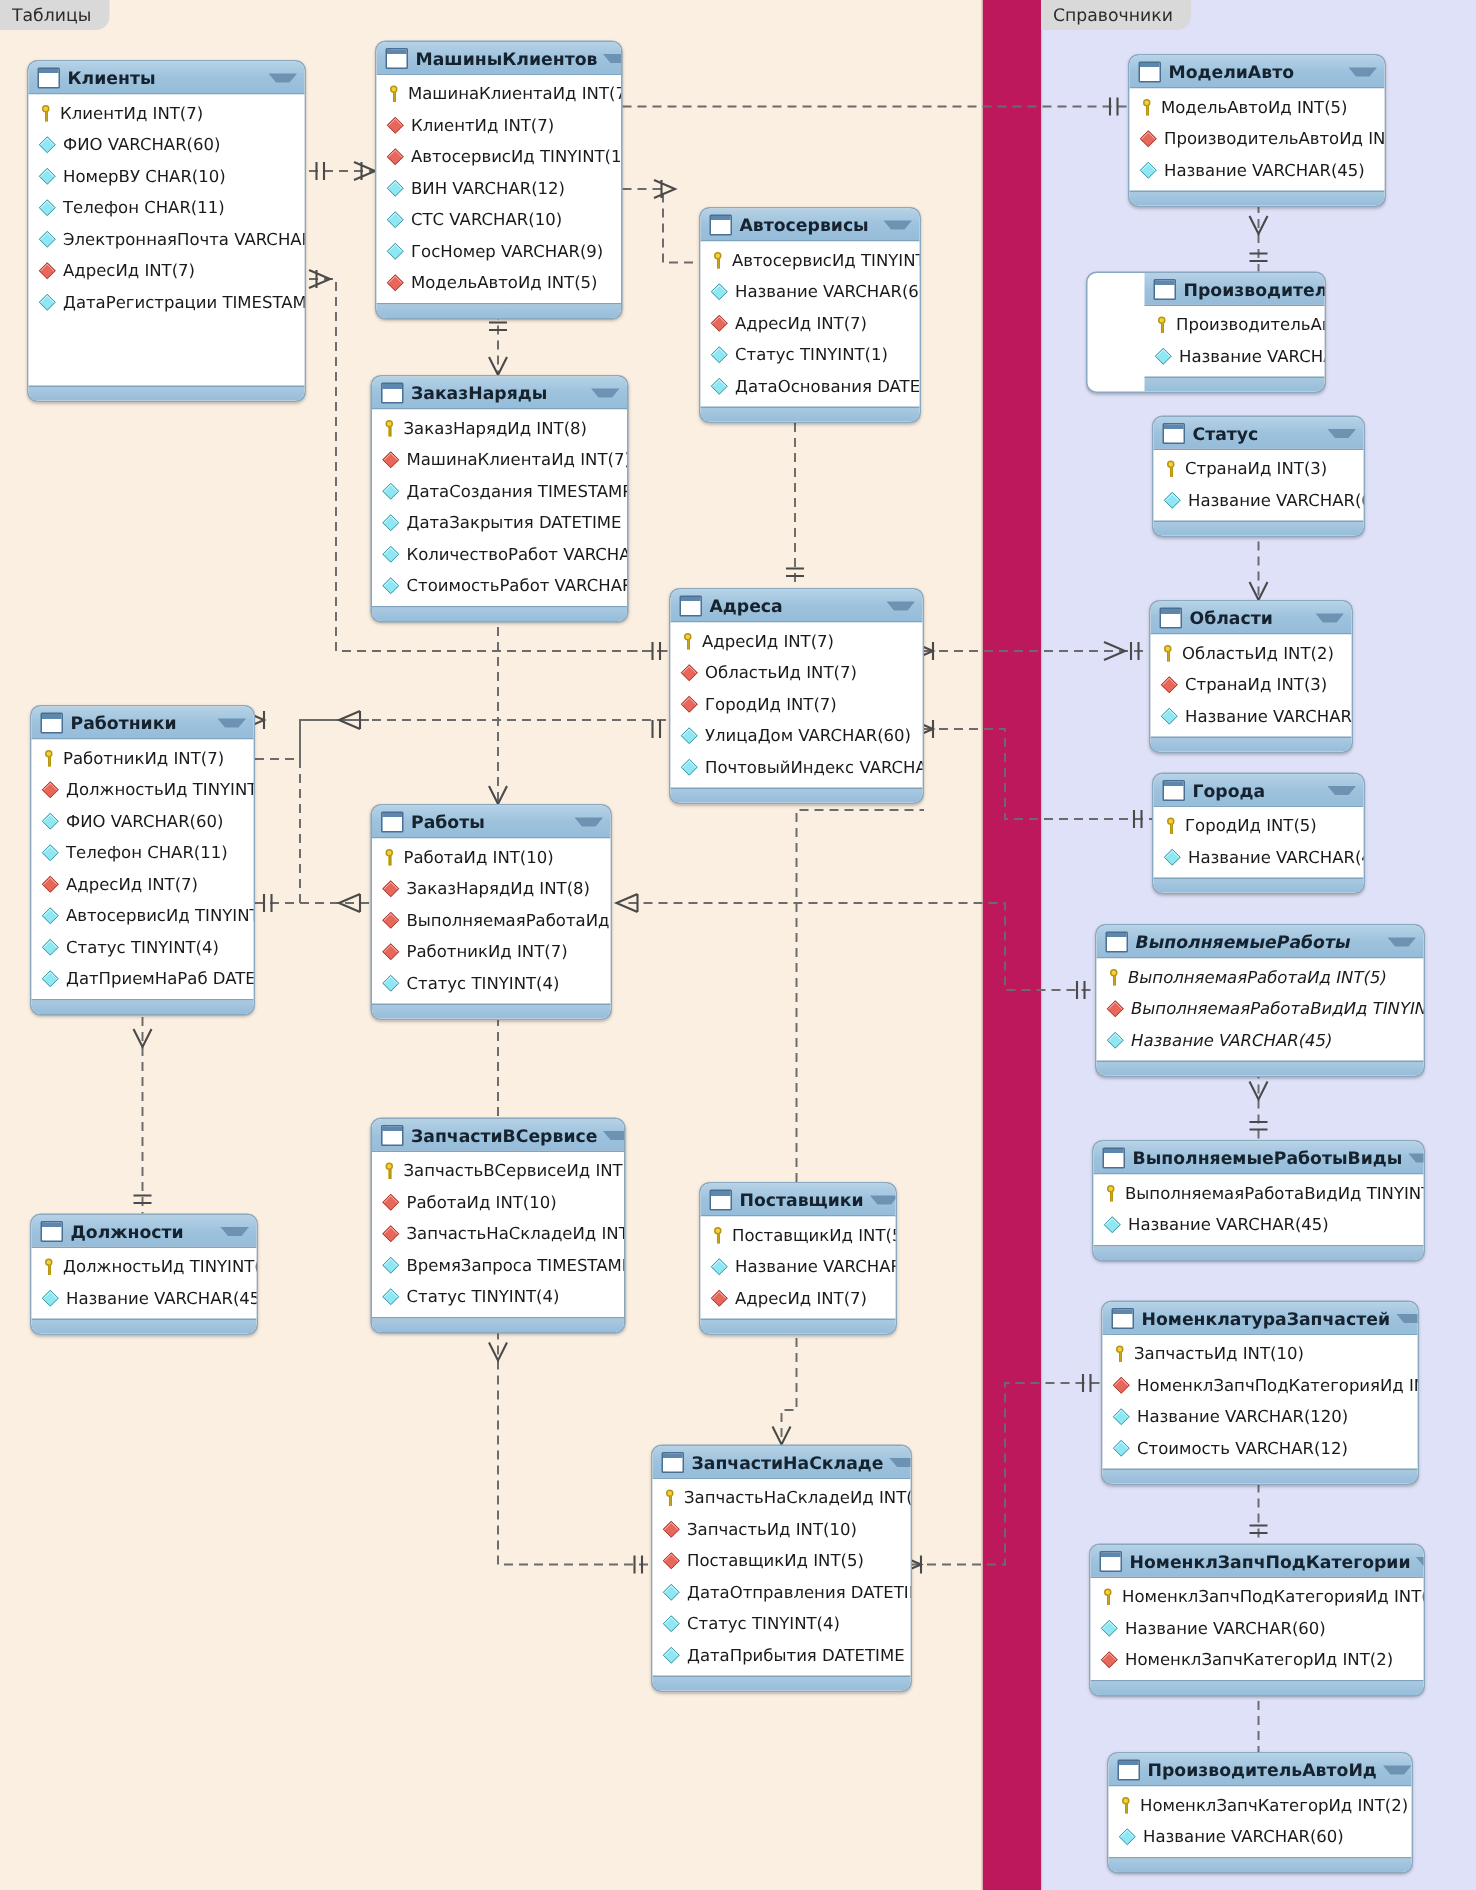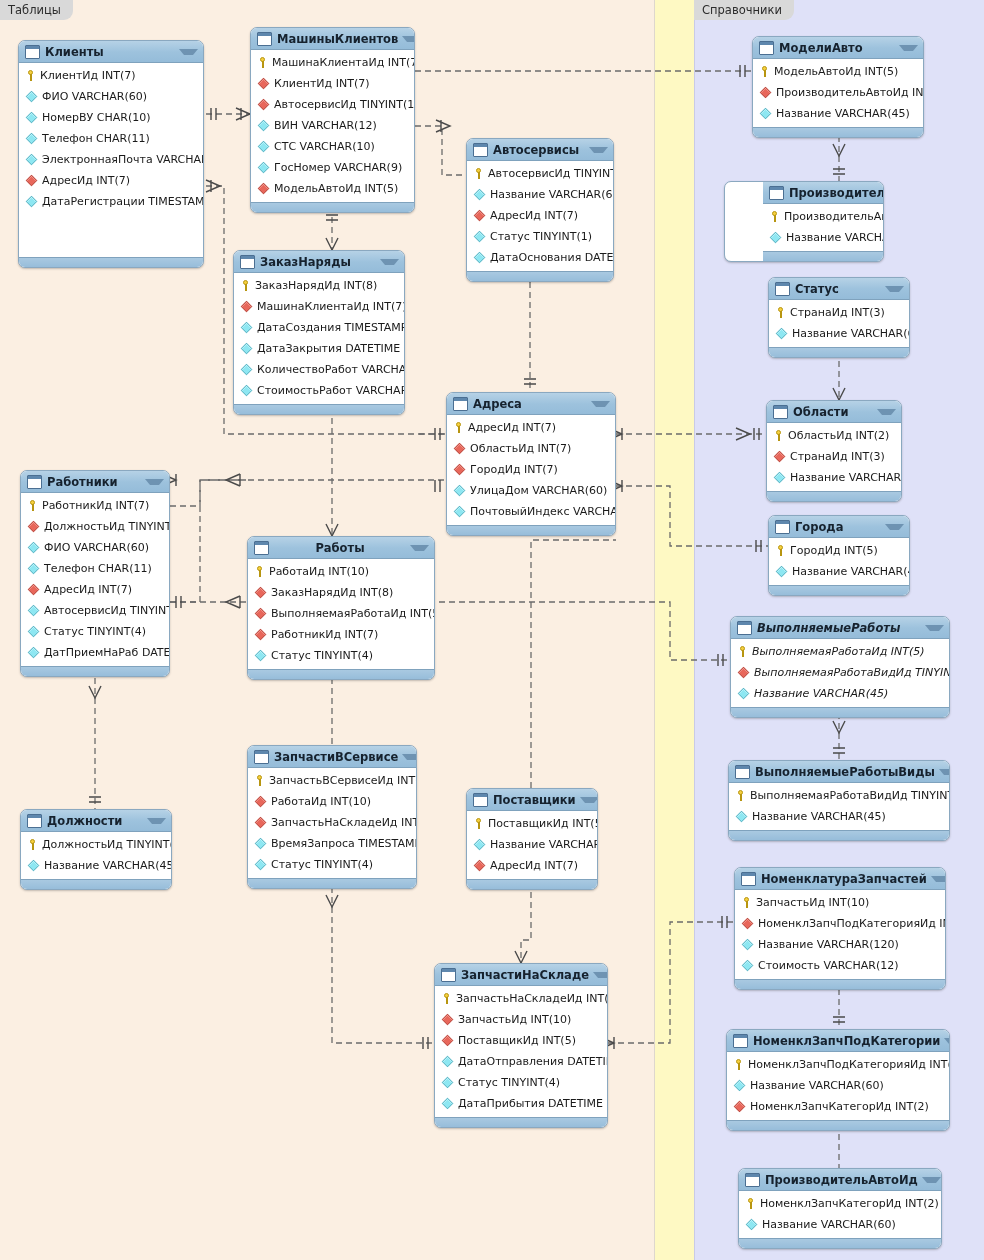--- a/index.html
+++ b/index.html
@@ -1,18 +1,18 @@
 <!DOCTYPE html>
 <html><head>
 <meta charset="utf-8">
 <title>ER Diagram</title>
 <style>
   html,body{margin:0;padding:0;background:#ffffff;}
   body{font-family:"DejaVu Sans","Liberation Sans",sans-serif;}
-  #stage{position:relative;width:984px;height:1260px;overflow:hidden;background:#fef9c3;}
+  #stage{position:relative;width:984px;height:1260px;overflow:hidden;background:#be185d;}
 
   
   .panel{position:absolute;top:0;bottom:0;}
   #panel-tables{left:0;width:654px;background:#fbefe2;border-right:1px solid #ded7cd;}
   #panel-refs{left:694px;width:290px;background:#dfe1f8;border-left:1px solid #c9cbe6;}
   .panel-tab{position:absolute;top:0;height:20px;line-height:20px;
       background:#d9d9d9;color:#2c2c2c;font-size:11.5px;padding:0 12px 0 8px;
       border-bottom-right-radius:9px;white-space:nowrap;}
   #tab-tables{left:0;}
   #tab-refs{left:694px;}
@@ -260,21 +260,21 @@
             <span class="fico dia col"></span>
             <span>Статус TINYINT(1)</span>
           </div>
           <div class="fld">
             <span class="fico dia col"></span>
             <span>ДатаОснования DATE</span>
           </div>
         </div>
         <div class="tbl-ft"></div>
       </div>
-      <div class="tbl" style="left: 233px; top: 250px; width: 172px;">
+      <div class="tbl" style="left: 247px; top: 250px; width: 172px;">
         <div class="tbl-hd">
           <span class="hd-ico"></span>
           <span class="hd-ttl">ЗаказНаряды</span>
           <span class="hd-caret"></span>
         </div>
         <div class="tbl-body">
           <div class="fld">
             <span class="fico key"></span>
             <span>ЗаказНарядИд INT(8)</span>
           </div>
@@ -366,21 +366,21 @@
             <span class="fico dia col"></span>
             <span>Статус TINYINT(4)</span>
           </div>
           <div class="fld">
             <span class="fico dia col"></span>
             <span>ДатПриемНаРаб DATE</span>
           </div>
         </div>
         <div class="tbl-ft"></div>
       </div>
-      <div class="tbl" style="left: 247px; top: 536px; width: 188px; text-align: center;">
+      <div class="tbl" style="left: 247px; top: 536px; width: 161px;">
         <div class="tbl-hd">
           <span class="hd-ico"></span>
           <span class="hd-ttl">Работы</span>
           <span class="hd-caret"></span>
         </div>
         <div class="tbl-body">
           <div class="fld">
             <span class="fico key"></span>
             <span>РаботаИд INT(10)</span>
           </div>

